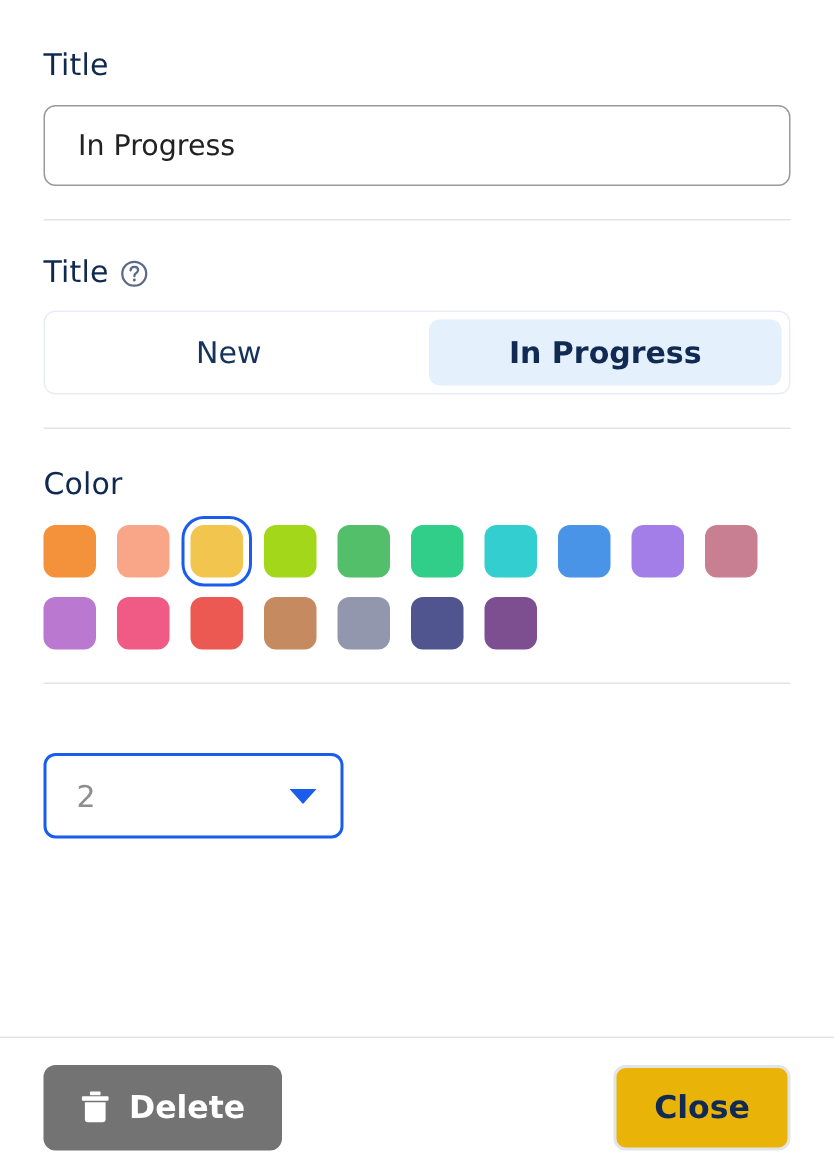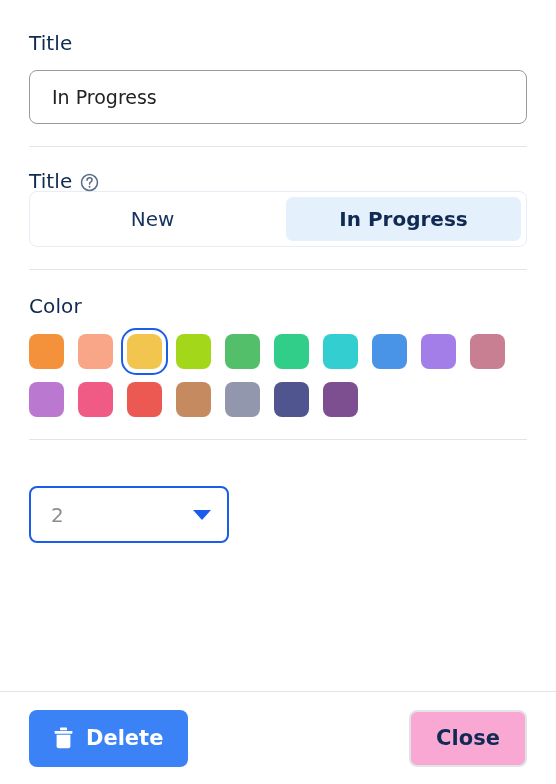--- a/index.html
+++ b/index.html
@@ -74,21 +74,21 @@
   .section-type { padding-top: 24px; }
   .help-icon {
     width: 19px;
     height: 19px;
     display: inline-block;
     flex: 0 0 auto;
     position: relative;
     top: 1px;
   }
   .segmented {
-    margin-top: 0;
+    margin-top: 16px;
     width: 100%;
     box-sizing: border-box;
     height: 56px;
     border: 1px solid #e7eef7;
     border-radius: 8px;
     display: flex;
     align-items: center;
     padding: 0 5px;
     gap: 16px;
   }
@@ -180,30 +180,30 @@
     border-radius: 8px;
     font-size: 21px;
     display: flex;
     align-items: center;
     justify-content: center;
     cursor: pointer;
     user-select: none;
     font-family: "DejaVu Sans", sans-serif;
   }
   .btn-delete {
-    background: #3b82f6;
+    background: #737373;
     color: #ffffff;
     height: 57px;
     padding: 0 25px;
     gap: 13px;
     border: none;
     font-weight: bold;
   }
   .btn-close {
-    background: #f9a8d4;
+    background: #eab308;
     color: #102a54;
     border: 2px solid #e2e4e8;
     height: 57px;
     min-width: 118px;
     padding: 0 22px;
     font-weight: bold;
   }
   .trash-icon { width: 19px; height: 22px; flex: 0 0 auto; display:block; }
 </style>
 </head>

